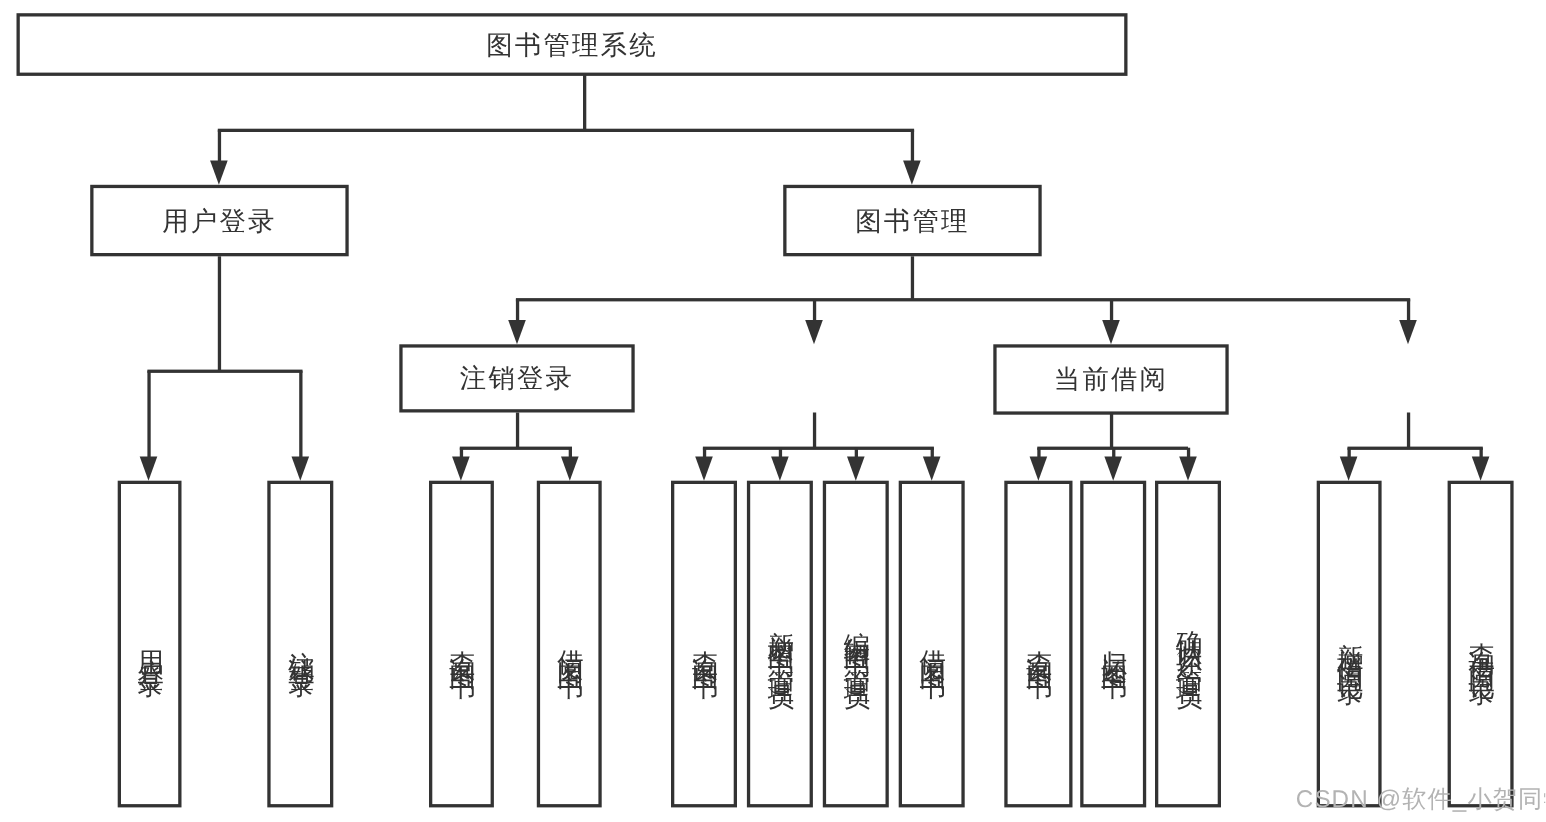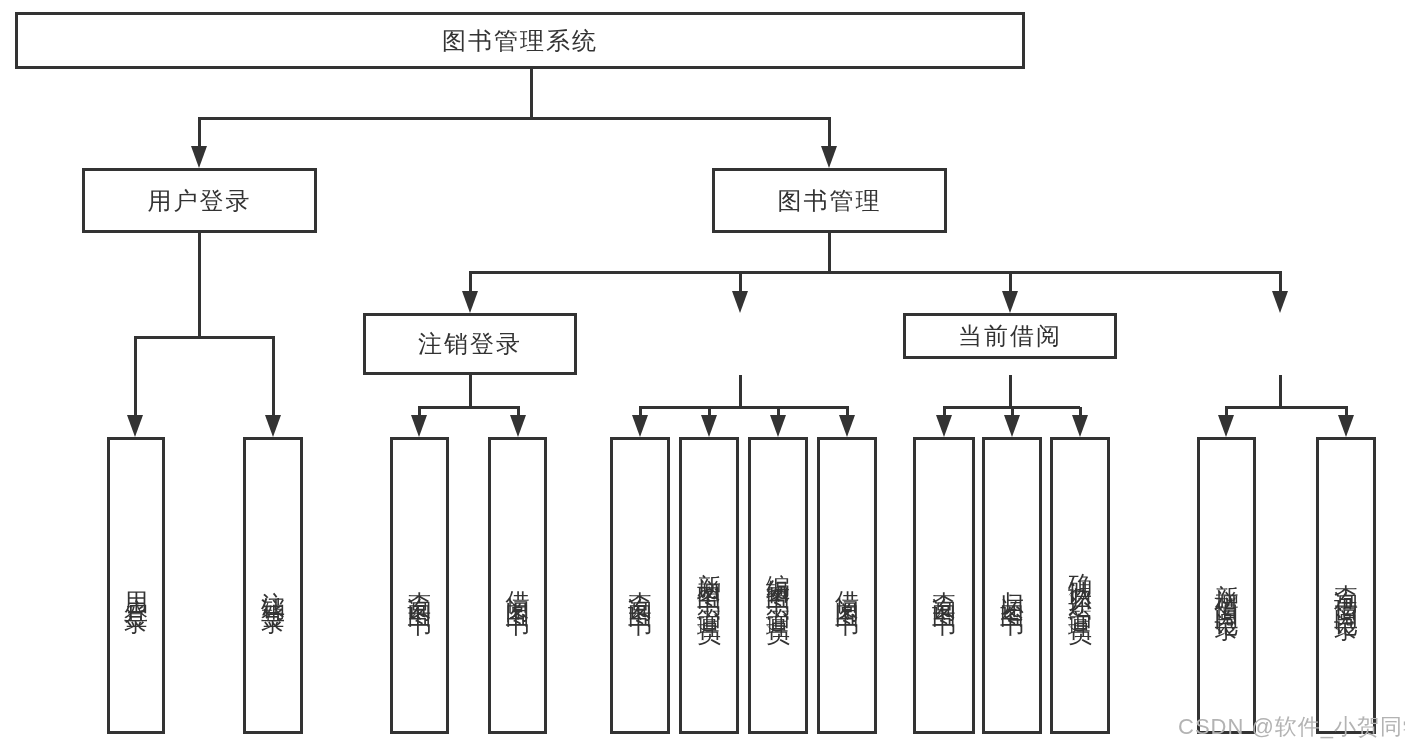--- a/index.html
+++ b/index.html
@@ -63,21 +63,21 @@
 <body>
 
 <div id="canvas">
 
   <div class="node" style="left:15px;top:12px;width:1010px;height:57px;">图书管理系统</div>
 
   <div class="node" style="left:82px;top:168px;width:235px;height:65px;">用户登录</div>
   <div class="node" style="left:712px;top:168px;width:235px;height:65px;">图书管理</div>
 
   <div class="node" style="left:363px;top:313px;width:214px;height:62px;">注销登录</div>
-  <div class="node" style="left:903px;top:313px;width:214px;height:46px;">当前借阅</div>
+  <div class="node" style="left:903px;top:313px;width:214px;height:64px;">当前借阅</div>
 
   <div class="vnode" style="left:107px;top:437px;width:58px;height:297px;">用户登录</div>
   <div class="vnode" style="left:243px;top:437px;width:60px;height:297px;">注销登录</div>
 
   <div class="vnode" style="left:390px;top:437px;width:59px;height:297px;">查询图书</div>
   <div class="vnode" style="left:488px;top:437px;width:59px;height:297px;">借阅图书</div>
 
   <div class="vnode" style="left:610px;top:437px;width:60px;height:297px;">查询图书</div>
   <div class="vnode" style="left:679px;top:437px;width:60px;height:297px;">新增图书（管理员）</div>
   <div class="vnode" style="left:748px;top:437px;width:60px;height:297px;">编辑图书（管理员）</div>

